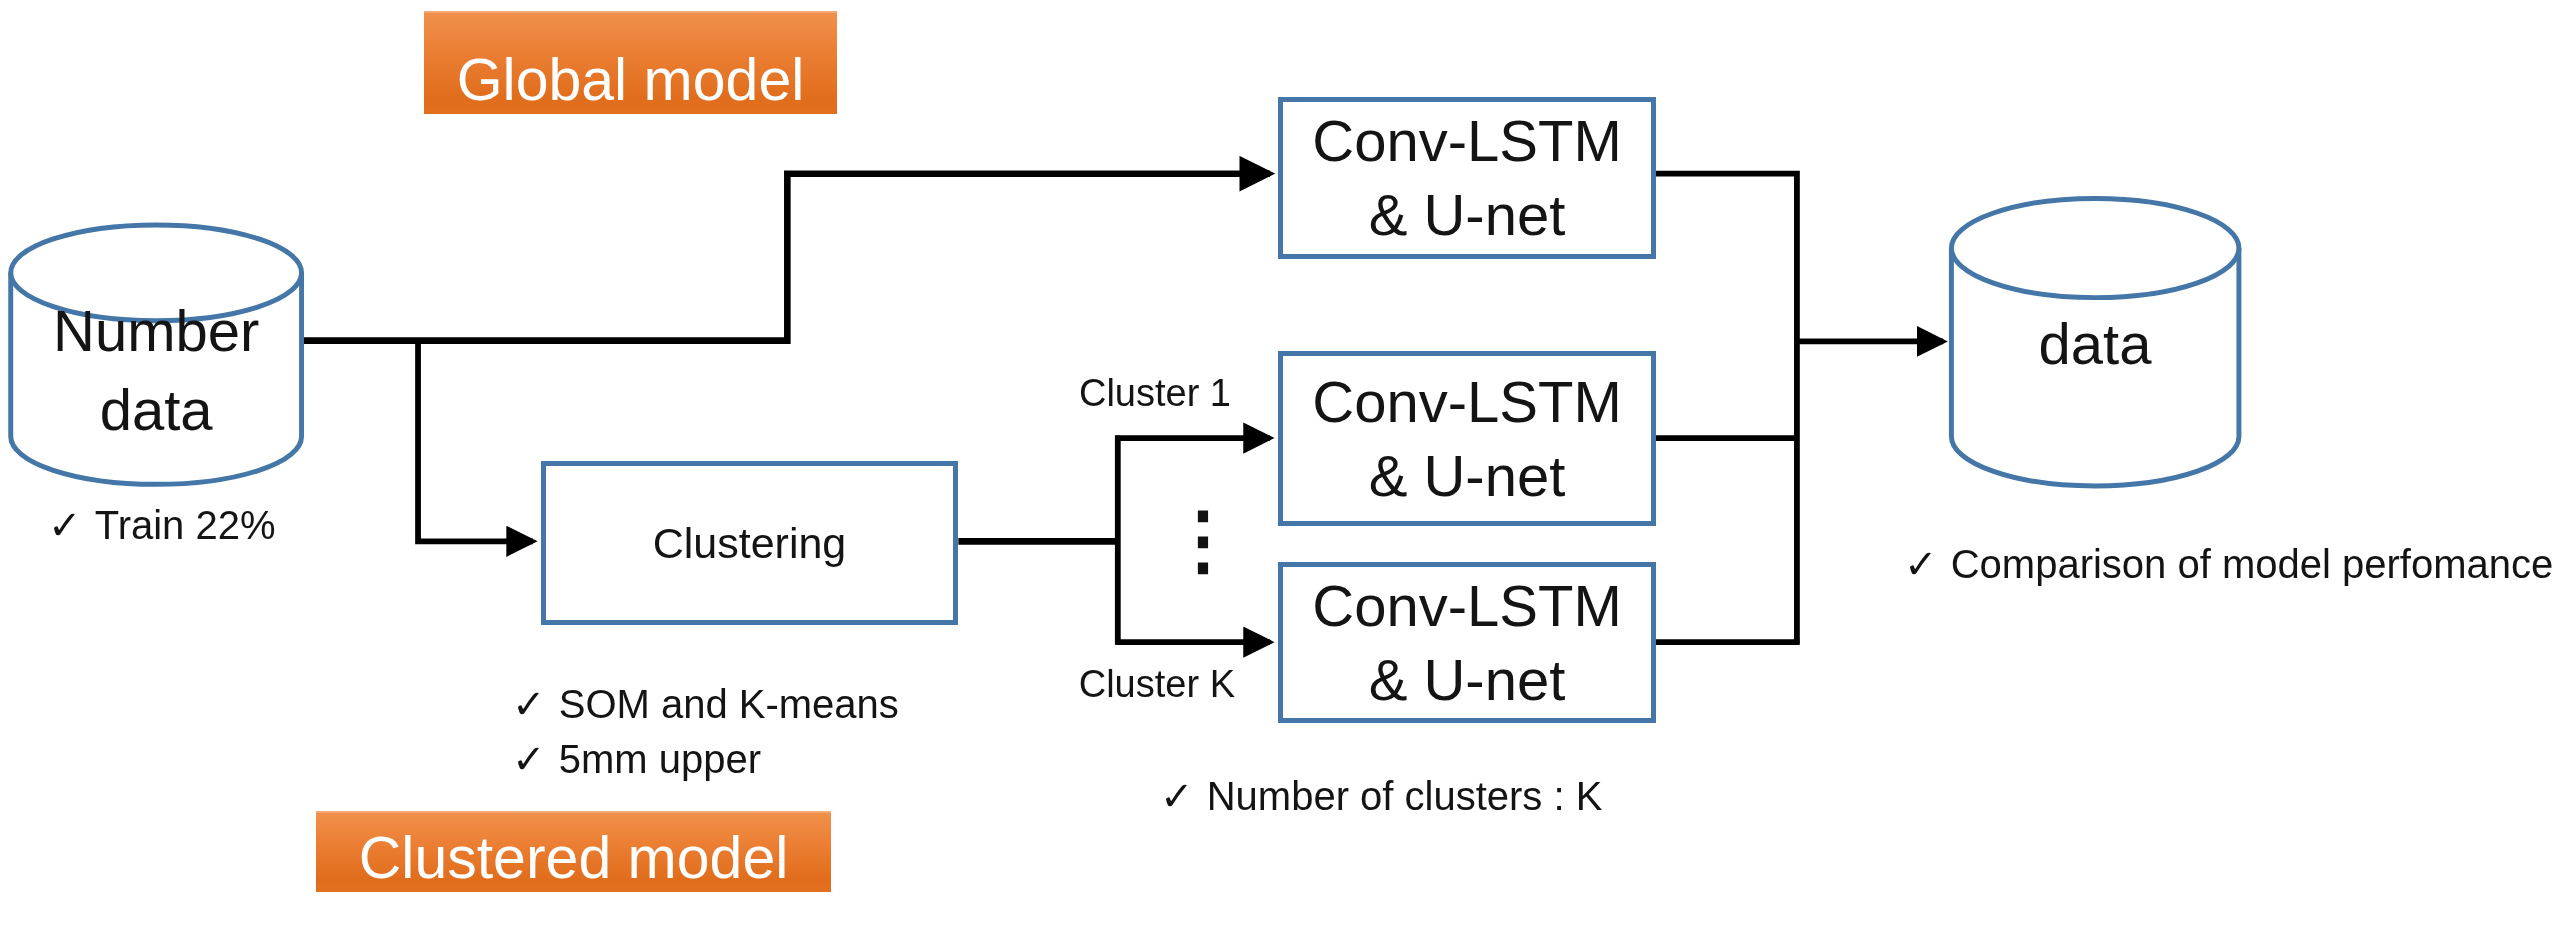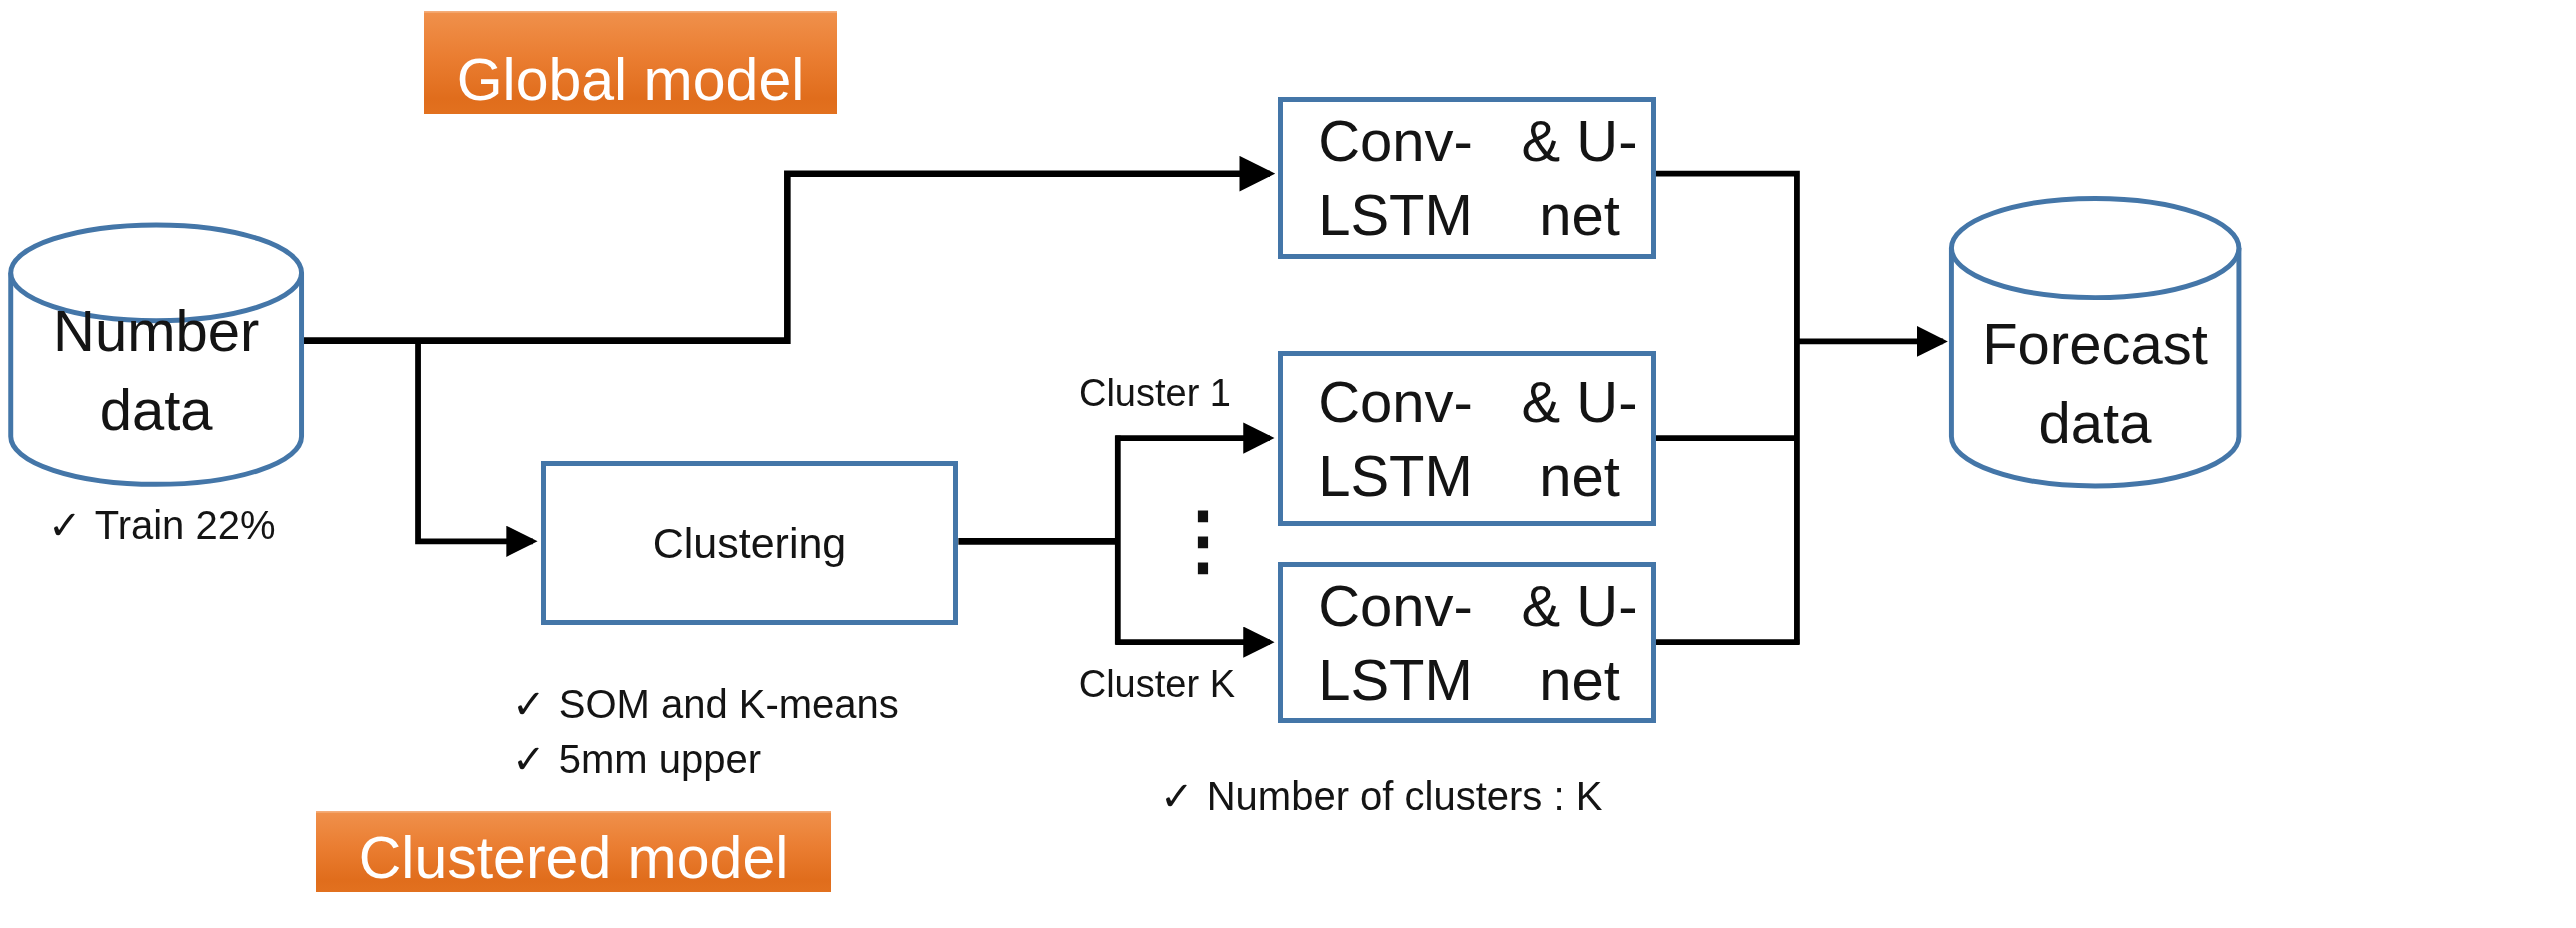--- a/index.html
+++ b/index.html
@@ -11,21 +11,21 @@
     color:#111;
     overflow:hidden;
   }
   #wires{position:absolute;left:0;top:0;width:2576px;height:929px;}
 
   
   .node-box{
     position:absolute;
     background:#ffffff;
     border:5px solid #4476a8;
-    display:flex;flex-direction:row;
+    display:flex;flex-direction:column;
     align-items:center;justify-content:center;
     text-align:center;
     font-size:58px;line-height:74px;color:#141414;
     box-sizing:border-box;
   }
 
   
   .badge{
     position:absolute;
     display:flex;align-items:flex-end;justify-content:center;
@@ -108,21 +108,20 @@
   </div>
   <div class="badge" style="left:316px;top:811px;width:515px;height:81px;">
     <span>Clustered model</span>
   </div>
 
   <div class="cyl-label" style="left:10.7px;top:291px;width:291px;">
     <div>Number</div>
     <div>data</div>
   </div>
   <div class="cyl-label" style="left:1951px;top:304px;width:288px;">
-    <div>Forecast</div>
     <div>data</div>
   </div>
 
   <div class="node-box" style="left:541px;top:461px;width:417px;height:164px;font-size:43px;">
     <div>Clustering</div>
   </div>
 
   <div class="node-box" style="left:1278px;top:97px;width:378px;height:162px;">
     <div>Conv-LSTM</div>
     <div>&amp; U-net</div>
@@ -156,15 +155,18 @@
     <span class="check">✓</span><span>SOM and K-means</span>
   </div>
   <div class="note" style="left:512px;top:734px;">
     <span class="check">✓</span><span>5mm upper</span>
   </div>
 
   <div class="note" style="left:1160px;top:771px;">
     <span class="check">✓</span><span>Number of clusters : K</span>
   </div>
 
+  <div class="note" style="left:1904px;top:539px;">
+    <span class="check">✓</span><span>Comparison of model perfomance</span>
+  </div>
 
 </div>
 
 
 </body></html>

